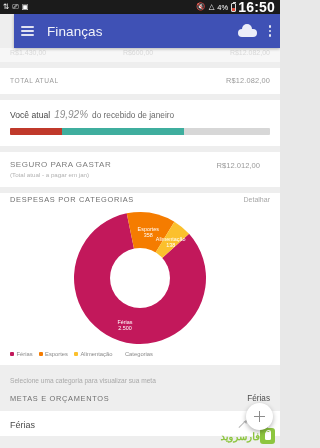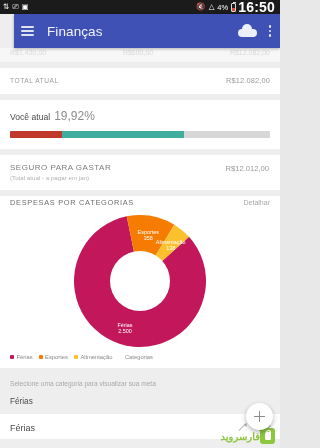--- a/index.html
+++ b/index.html
@@ -62,27 +62,27 @@
 
   .row-total {
     display:flex; align-items:center; justify-content:space-between;
     padding:8px 10px 9px 10px;
   }
   .lbl-caps { font-size:6.6px; letter-spacing:.55px; color:#9a9a9a; text-transform:uppercase; }
   .val-amount { font-size:7.4px; color:#9a9a9a; letter-spacing:.15px; }
 
   .card-spent { padding:9px 10px 11px 10px; }
   .spent-line { font-size:8.6px; color:#4a4a4a; display:flex; gap:4px; align-items:baseline; white-space:nowrap; }
-  .spent-pct { color:#8d8d8d; font-size:12px; }
+  .spent-pct { color:#8d8d8d; font-size:10px;font-style:italic; }
   .spent-tail { color:#6b6b6b; font-size:8.3px; }
   .bar { margin-top:8px; height:7px; background:#d7d7d7; border-radius:1px; display:flex; overflow:hidden; }
   .bar .seg-red { background:#c0392b; }
   .bar .seg-teal { background:#3fae9e; }
 
-  .row-safe { padding:8px 11px 9px 10px; display:flex; align-items:flex-start; justify-content:space-between; }
+  .row-safe { padding:8px 20px 9px 10px; display:flex; align-items:flex-start; justify-content:space-between; }
   .safe-title { font-size:8px; letter-spacing:.5px; color:#7c7c7c; text-transform:uppercase; }
   .safe-sub { font-size:6.2px; color:#b2b2b2; margin-top:2px; }
   .safe-val { font-size:7.6px; color:#9a9a9a; padding-top:1px; }
 
   .sect-head { display:flex; align-items:center; justify-content:space-between; padding:2px 10px 4px 10px; }
   .sect-title { font-size:7.4px; letter-spacing:.7px; color:#6f6f6f; text-transform:uppercase; }
   .sect-action { font-size:7px; color:#a7a7a7; cursor:pointer; }
   .sect-action-strong { font-size:8.2px; color:#4a4a4a; }
 
   
@@ -195,20 +195,21 @@
       <div class="row-total">
         <span class="lbl-caps">TOTAL ATUAL</span>
         <span class="val-amount">R$12.082,00</span>
       </div>
     </div>
 
     <div class="card card-spent">
       <div class="spent-line">
         <span>Você atual</span>
         <span class="spent-pct">19,92%</span>
+        <span class="spent-tail">do recebido de janeiro</span>
       </div>
       <div class="bar">
         <div class="seg-red" style="width: 20%;"></div>
         <div class="seg-teal" style="width: 47%;"></div>
       </div>
     </div>
 
     <div class="card">
       <div class="row-safe">
         <div>
@@ -260,20 +261,21 @@
             <span class="lg-dot" style="background: transparent;"></span>
             <span class="lg-txt">Categorias</span>
           </span>
         </div>
     </div>
 
     <div class="hint">Selecione uma categoria para visualizar sua meta</div>
 
     <div class="card" style="background:#eeeeee;margin-bottom:0;">
       <div class="sect-head">
+        <span class="sect-title">METAS E ORÇAMENTOS</span>
         <span class="sect-action-strong">Férias</span>
       </div>
     </div>
 
     <div class="card" style="margin-top:4px;">
       <div class="goal-row">
         <span class="goal-name">Férias</span>
         <span class="goal-icons">
           <span class="ic pencil"></span>
           <span class="ic swap"></span>

